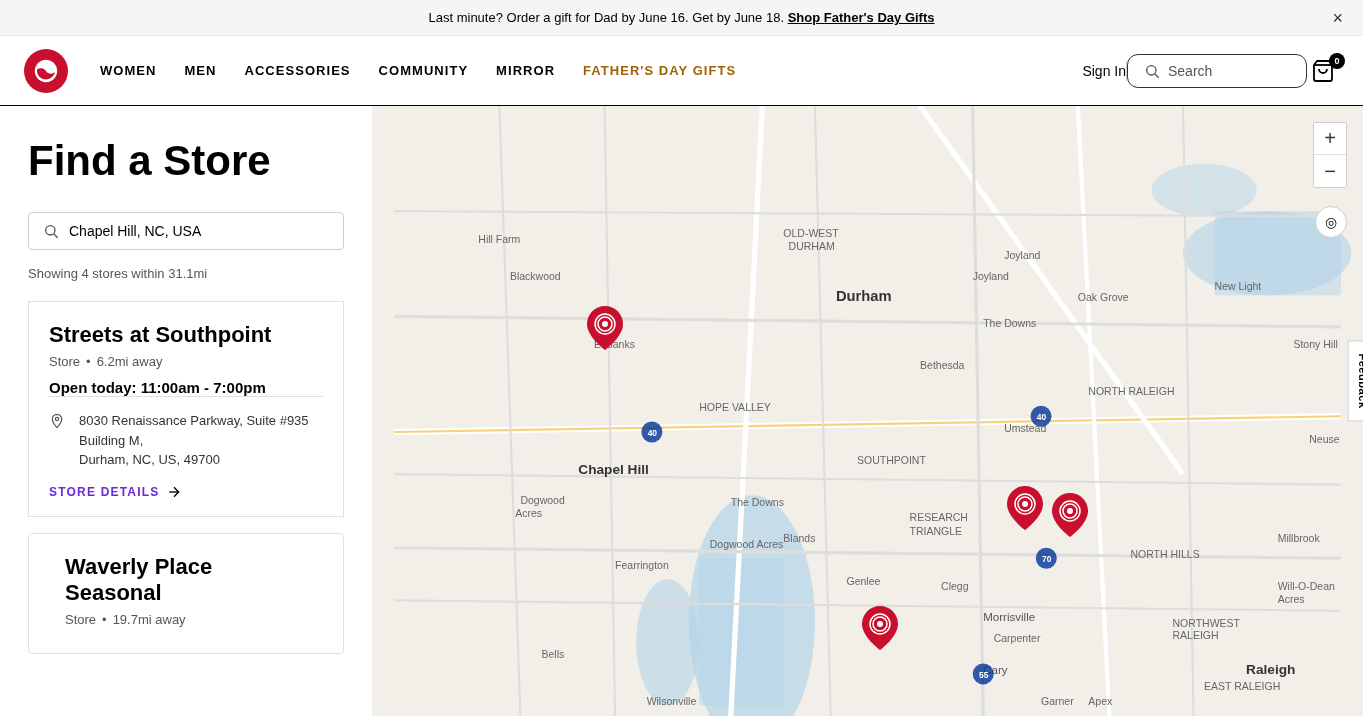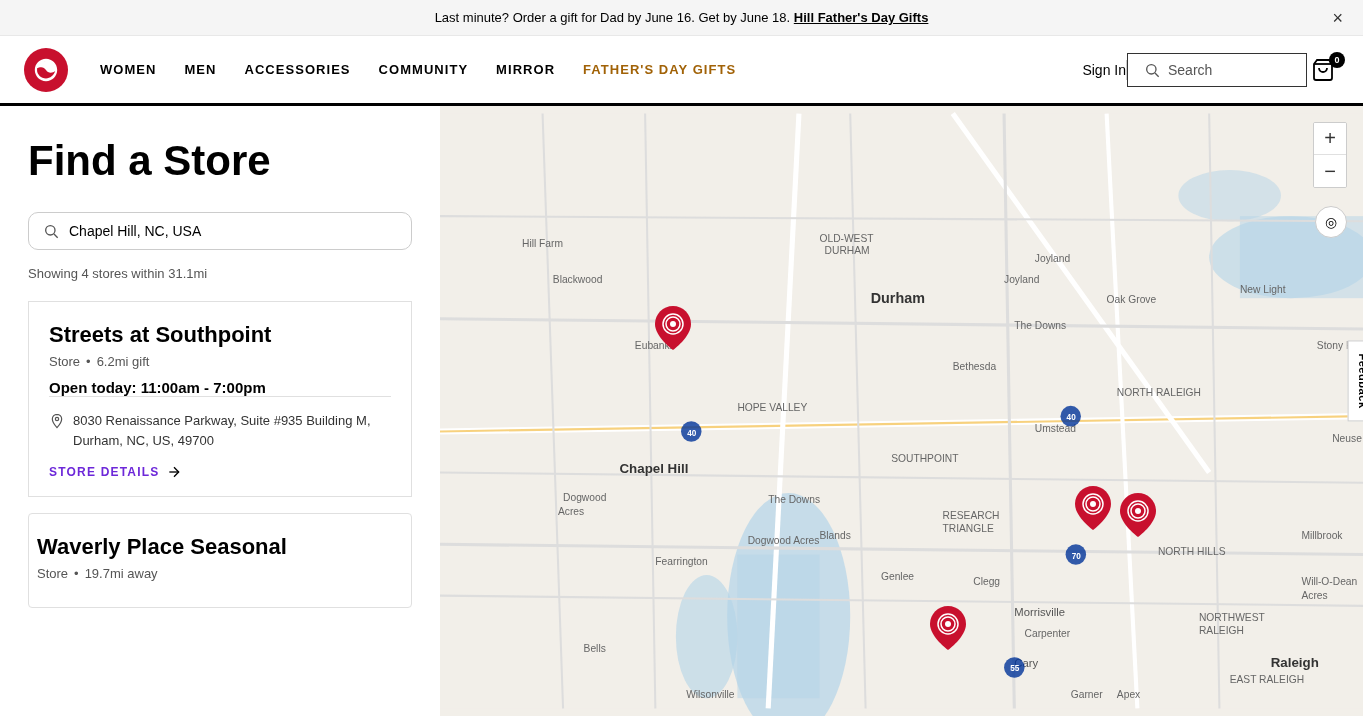--- a/index.html
+++ b/index.html
@@ -18,21 +18,21 @@
     .banner-close {
       position: absolute; right: 20px; top: 50%; transform: translateY(-50%);
       background: none; border: none; cursor: pointer; font-size: 18px; color: #333;
     }
 
     
     .header {
       display: flex; align-items: center;
       padding: 0 24px;
       height: 70px;
-      border-bottom: 3px solid #000000;
+      border-bottom: 1px solid #000000;
       background: #fff;
     }
     .logo {
       width: 44px; height: 44px;
       background: #c8102e;
       border-radius: 50%;
       display: flex; align-items: center; justify-content: center;
       margin-right: 32px;
       flex-shrink: 0;
     }
@@ -52,21 +52,21 @@
     .header-right {
       display: flex; align-items: center; gap: 0; margin-left: auto;
     }
     .sign-in {
       font-size: 14px; font-weight: 400; cursor: pointer; white-space: nowrap;
     }
     .divider-v { width: 1px; height: 20px; background: #ccc; }
     .search-bar {
       display: flex; align-items: center; gap: 8px;
       border: 1.5px solid #333;
-      border-radius: 0;
+      border-radius: 11px;
       padding: 8px 16px;
       min-width: 180px;
       cursor: text;
     }
     .search-bar svg { width: 16px; height: 16px; flex-shrink: 0; }
     .search-bar span { font-size: 14px; color: #555; }
     .cart-icon {
       position: relative; cursor: pointer;
       width: 32px; height: 32px; display: flex; align-items: center; justify-content: center;
     }
@@ -79,32 +79,32 @@
     }
 
     
     .main-content {
       display: flex;
       height: calc(100vh - 70px - 41px);
     }
 
     
     .left-panel {
-      width: 440px;
+      width: 372px;
       flex-shrink: 0;
       overflow-y: auto;
       padding: 32px 28px 0;
     }
     .page-title {
       font-size: 42px; font-weight: 700; line-height: 1.1; margin-bottom: 28px;
     }
     .location-search {
       display: flex; align-items: center; gap: 10px;
       border: 1.5px solid #ccc;
-      border-radius: 10px;
+      border-radius: 4px;
       padding: 10px 14px;
       margin-bottom: 16px;
     }
     .location-search svg { width: 16px; height: 16px; flex-shrink: 0; color: #555; }
     .location-search input {
       border: none; outline: none; font-size: 14px; flex: 1; background: none;
     }
     .store-count {
       font-size: 13px; color: #555; margin-bottom: 20px;
     }
@@ -118,35 +118,35 @@
     }
     .store-name { font-size: 22px; font-weight: 700; margin-bottom: 6px; }
     .store-meta {
       font-size: 13px; color: #555; margin-bottom: 10px;
       display: flex; align-items: flex-start; gap: 6px;
     }
     .store-meta span.dot { color: #555; }
     .store-hours { font-size: 15px; font-weight: 700; }
     .store-divider { border: none; border-top: 1px solid #e0e0e0; margin-bottom: 14px; }
     .store-address {
-      display: flex; align-items: flex-start; gap: 8px;
+      display: flex; align-items: flex-start; gap: 14px;
       font-size: 13px; color: #333; line-height: 1.5; margin-bottom: 14px;
     }
     .store-address svg { width: 16px; height: 16px; flex-shrink: 0; margin-top: 2px; }
     .store-details-link {
       display: flex; align-items: center; gap: 6px;
       font-size: 12px; font-weight: 700; letter-spacing: 0.1em;
       text-transform: uppercase; cursor: pointer; text-decoration: none; color: #6d28d9;
     }
     .store-details-link svg { width: 16px; height: 16px; }
 
     .store-card-2 {
       border: 1.5px solid #e0e0e0;
       border-radius: 4px;
-      padding: 20px 8px 16px;
+      padding: 20px 36px 16px;
     }
 
     
     .map-area {
       flex: 1;
       background: #e8e8e8;
       position: relative;
       overflow: hidden;
     }
     .map-placeholder {
@@ -185,21 +185,21 @@
     
     .map-svg {
       width: 100%; height: 100%;
     }
   </style>
 </head>
 <body>
 
 <div class="top-banner">
   <span>Last minute? Order a gift for Dad by June 16. Get by June 18.</span>
-  <a href="#">Hill Father's Day Gifts</a>
+  <a href="#">Shop Father's Day Gifts</a>
   <button class="banner-close">
     <span>×</span>
   </button>
 </div>
 
 <header class="header">
 
   <div class="logo">
     <svg viewBox="0 0 100 100" xmlns="http://www.w3.org/2000/svg">
       <path d="M50 10 C28 10 10 28 10 50 C10 72 28 90 50 90 C72 90 90 72 90 50 C90 28 72 10 50 10Z M50 20 C35 20 22 30 17 44 C22 42 27 40 33 40 C40 40 46 44 50 50 C54 56 60 60 67 60 C73 60 78 58 83 54 C78 70 65 80 50 80 C32 80 18 66 18 50 C18 34 32 20 50 20Z"></path>
@@ -249,21 +249,21 @@
       <input type="text" value="Chapel Hill, NC, USA" style="">
     </div>
 
     <p class="store-count">Showing 4 stores within 31.1mi</p>
 
     <div class="store-card">
       <h2 class="store-name">Streets at Southpoint</h2>
       <div class="store-meta">
         <span>Store</span>
         <span class="dot">•</span>
-        <span>6.2mi gift</span>
+        <span>6.2mi away</span>
       </div>
       <p class="store-hours">Open today: 11:00am - 7:00pm</p>
       <hr class="store-divider">
       <div class="store-address">
         <svg viewBox="0 0 24 24" fill="none" stroke="#555" stroke-width="1.8">
           <path d="M12 2C8.13 2 5 5.13 5 9c0 5.25 7 13 7 13s7-7.75 7-13c0-3.87-3.13-7-7-7z"></path>
           <circle cx="12" cy="9" r="2.5"></circle>
         </svg>
         <div>
           <span>8030 Renaissance Parkway, Suite #935 Building M,</span><br>

